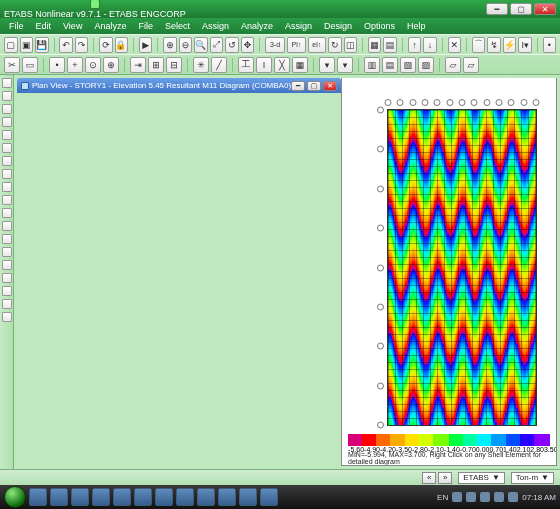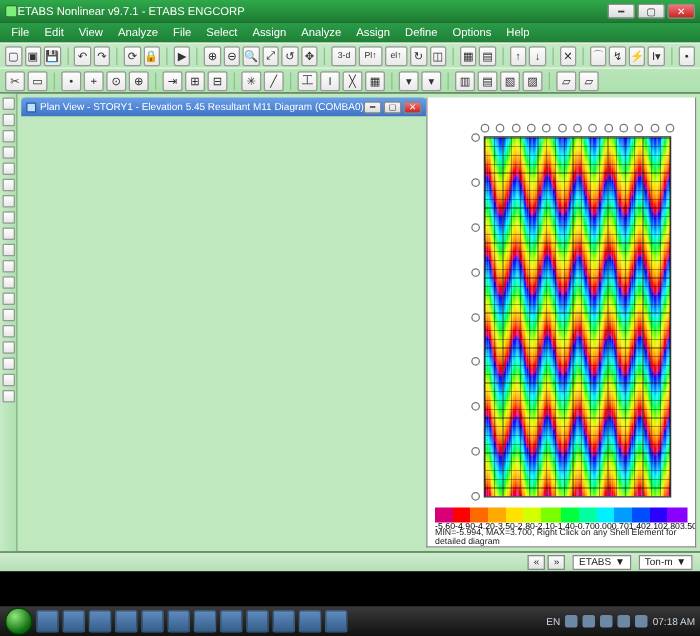--- a/index.html
+++ b/index.html
@@ -1,21 +1,21 @@
 <!DOCTYPE html>
 <html><head>
 <meta charset="utf-8">
 <style>
   * { box-sizing: border-box; margin: 0; padding: 0; font-family: "Segoe UI", Tahoma, sans-serif; }
   html, body { width: 560px; height: 509px; overflow: hidden; background: #000; }
   .win { width: 560px; height: 509px; display: flex; flex-direction: column; }
 
   
   .titlebar { height: 18px; background: linear-gradient(to bottom,#2fa94a,#1d7a32); display:flex; align-items:center; justify-content:space-between; padding:0 4px; color:#fff; font-size:9px; }
-  .title-left { display:flex; align-items:center; gap:0; }
+  .title-left { display:flex; align-items:center; gap:0;flex-direction:column; }
   .title-icon { width:10px;height:10px;background:#7cf07c;border:1px solid #2d7a2d;border-radius:2px; }
   .winbtns { display:flex; gap:2px; }
   .winbtn { width:22px; height:12px; background:linear-gradient(#f7f7f7,#dcdcdc); border:1px solid #8f8f8f; border-radius:2px; display:flex;align-items:center;justify-content:center;font-size:8px;color:#333;}
   .winbtn.close{ background:linear-gradient(#e77,#c22); color:#fff;}
 
   
   .menubar { height:16px; background:linear-gradient(#2a9c46,#1f8037); display:flex; align-items:center; padding:0 4px; gap:2px; font-size:9px; color:#fff;}
   .menu-item { padding:1px 5px; border-radius:2px; }
 
   
@@ -53,21 +53,21 @@
     #2a00ff 85%, #2a00ff 92%, #8a00ff 92%, #8a00ff 100%);}
   .ticks{display:flex;justify-content:space-between;margin:0 6px;font-size:7px;color:#000;}
   .hint{position:absolute;left:6px;bottom:0;font-size:7px;color:#222;}
 
   .statusbar{height:16px;background:linear-gradient(#cfeccf,#b4dfb4);display:flex;align-items:center;justify-content:flex-end;padding:0 6px;gap:6px;font-size:8px;color:#222;border-top:1px solid #7baf7b;}
   .combo{background:#fff;border:1px solid #888;padding:0 4px;height:12px;display:flex;align-items:center;gap:3px;font-size:8px;}
   .nav{display:flex;gap:2px;}
   .navbtn{width:14px;height:12px;background:linear-gradient(#fdfdfd,#e2e2e2);border:1px solid #888;font-size:8px;display:flex;align-items:center;justify-content:center;}
 
   
-  .taskbar{height:24px;background:linear-gradient(#3a3a3a,#111);display:flex;align-items:center;justify-content:space-between;padding:0 4px;margin-top:28px;}
+  .taskbar{height:24px;background:linear-gradient(#3a3a3a,#111);display:flex;align-items:center;justify-content:space-between;padding:0 4px;}
   .tb-left{display:flex;align-items:center;gap:3px;}
   .startorb{width:22px;height:22px;border-radius:50%;background:radial-gradient(circle at 35% 30%,#8fe87a,#0b6a0b 70%);border:1px solid #063f06;}
   .task{width:18px;height:18px;border:1px solid #3c5c7c;border-radius:2px;background:linear-gradient(#5f8bbd,#355e8c);}
   .tb-right{display:flex;align-items:center;gap:4px;color:#cfd8e2;font-size:8px;}
   .tray-ic{width:10px;height:10px;background:#6c88a5;border-radius:2px;}
 </style>
 </head>
 <body>
 
 <div class="win">
@@ -87,21 +87,21 @@
   <div class="menubar">
     <span class="menu-item">File</span>
     <span class="menu-item">Edit</span>
     <span class="menu-item">View</span>
     <span class="menu-item">Analyze</span>
     <span class="menu-item">File</span>
     <span class="menu-item">Select</span>
     <span class="menu-item">Assign</span>
     <span class="menu-item">Analyze</span>
     <span class="menu-item">Assign</span>
-    <span class="menu-item">Define</span>
+    <span class="menu-item">Design</span>
     <span class="menu-item">Options</span>
     <span class="menu-item">Help</span>
   </div>
 
   <div class="toolbar-region">
     <div class="toolbar">
       <div class="tool">▢</div>
       <div class="tool">▣</div>
       <div class="tool">💾</div>
       <div class="sep"></div>

